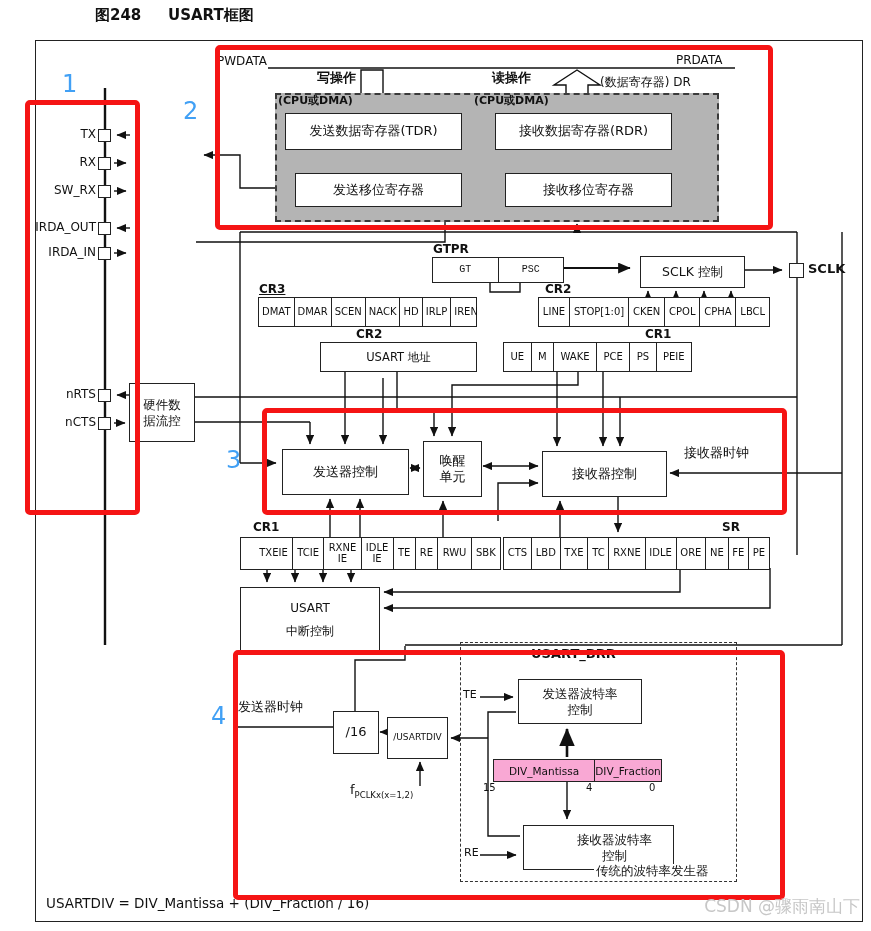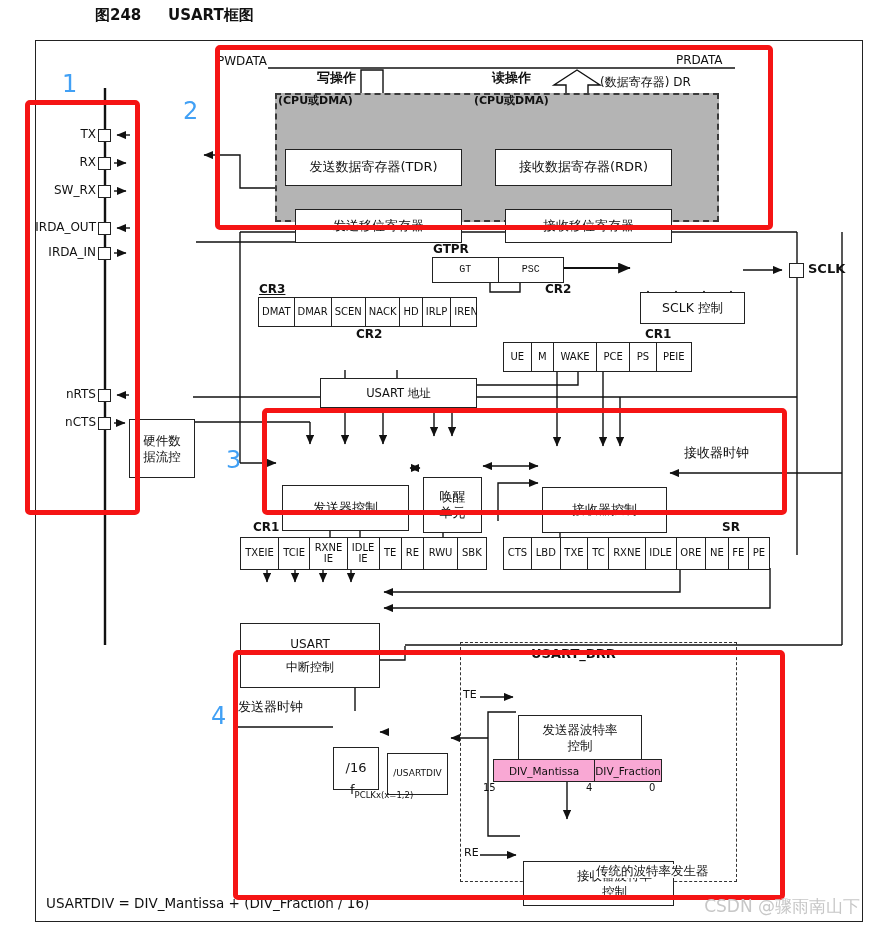--- a/index.html
+++ b/index.html
@@ -1,21 +1,21 @@
 <!DOCTYPE html>
 <html><head>
 <meta charset="utf-8">
 <style>
   html,body{margin:0;padding:0;background:#ffffff;width:871px;height:931px;overflow:hidden;}
   body{font-family:"DejaVu Sans","Liberation Sans",sans-serif;color:#111;}
   .stage{position:relative;width:871px;height:931px;background:#fff;}
   svg.wires{position:absolute;left:0;top:0;z-index:1;}
   .t{position:absolute;white-space:pre-line;color:#111;z-index:3;line-height:1.15;}
   .bx{position:absolute;border:1.6px solid #222;background:#fff;display:flex;align-items:center;justify-content:center;
-      text-align:center;white-space:pre-line;font-size:13px;z-index:2;line-height:1.25;margin-top:36px;}
+      text-align:center;white-space:pre-line;font-size:13px;z-index:2;line-height:1.25;}
   .graybox{position:absolute;background:#b4b4b4;border:2px dashed #3a3a3a;z-index:1;}
   .regrow{position:absolute;display:flex;border:1.6px solid #222;background:#fff;z-index:2;}
   .regrow .cell{flex:1 1 auto;padding:1px 3px;border-left:1.6px solid #222;display:flex;align-items:center;
       justify-content:center;text-align:center;font-size:10px;line-height:1.02;white-space:pre-line;}
   .regrow .cell:first-child{border-left:none;}
   .regrow.eq .cell{flex:1 1 0;font-family:Liberation Mono, monospace;}
   .mantissa{position:absolute;display:grid;grid-template-columns:100px 67px;border:1.6px solid #222;background:#f9a8d4;z-index:2;}
   .mantissa .mcell{border-left:1.6px solid #222;display:flex;align-items:center;justify-content:center;font-size:10.5px;}
   .mantissa .mcell:first-child{border-left:none;}
   .redbox{position:absolute;border:5px solid #f51414;border-radius:5px;z-index:5;pointer-events:none;background:transparent;}
@@ -174,20 +174,28 @@
       <div class="cell">DMAT</div>
       <div class="cell">DMAR</div>
       <div class="cell">SCEN</div>
       <div class="cell">NACK</div>
       <div class="cell">HD</div>
       <div class="cell">IRLP</div>
       <div class="cell">IREN</div>
     </div>
 
   <div class="t b" style="left:545px;top:283px;font-size:12px;">CR2</div>
+  <div class="regrow" style="left:538px;top:297px;width:230px;height:28px;">
+      <div class="cell">LINE</div>
+      <div class="cell">STOP[1:0]</div>
+      <div class="cell">CKEN</div>
+      <div class="cell">CPOL</div>
+      <div class="cell">CPHA</div>
+      <div class="cell">LBCL</div>
+    </div>
 
   <div class="t b" style="left:356px;top:328px;font-size:12px;">CR2</div>
   <div class="bx" style="left:320px;top:342px;width:155px;height:28px;font-size:11.5px;">USART 地址</div>
 
   <div class="t b" style="left:645px;top:328px;font-size:12px;">CR1</div>
   <div class="regrow" style="left:503px;top:342px;width:187px;height:28px;">
       <div class="cell">UE</div>
       <div class="cell">M</div>
       <div class="cell">WAKE</div>
       <div class="cell">PCE</div>
@@ -195,21 +203,21 @@
       <div class="cell">PEIE</div>
     </div>
 
   <div class="bx" style="left:282px;top:449px;width:125px;height:44px;">发送器控制</div>
   <div class="bx" style="left:423px;top:441px;width:57px;height:54px;">唤醒
 单元</div>
   <div class="bx" style="left:542px;top:451px;width:123px;height:44px;">接收器控制</div>
   <div class="t" style="left:684px;top:446px;font-size:13px;">接收器时钟</div>
 
   <div class="t b" style="left:253px;top:521px;font-size:12px;">CR1</div>
-  <div class="regrow" style="left:240px;top:537px;width:245px;height:31px;">
+  <div class="regrow" style="left:240px;top:537px;width:245px;height:31px;padding-left:14px;">
       <div class="cell">TXEIE</div>
       <div class="cell">TCIE</div>
       <div class="cell">RXNE
 IE</div>
       <div class="cell">IDLE
 IE</div>
       <div class="cell">TE</div>
       <div class="cell">RE</div>
       <div class="cell">RWU</div>
       <div class="cell">SBK</div>

